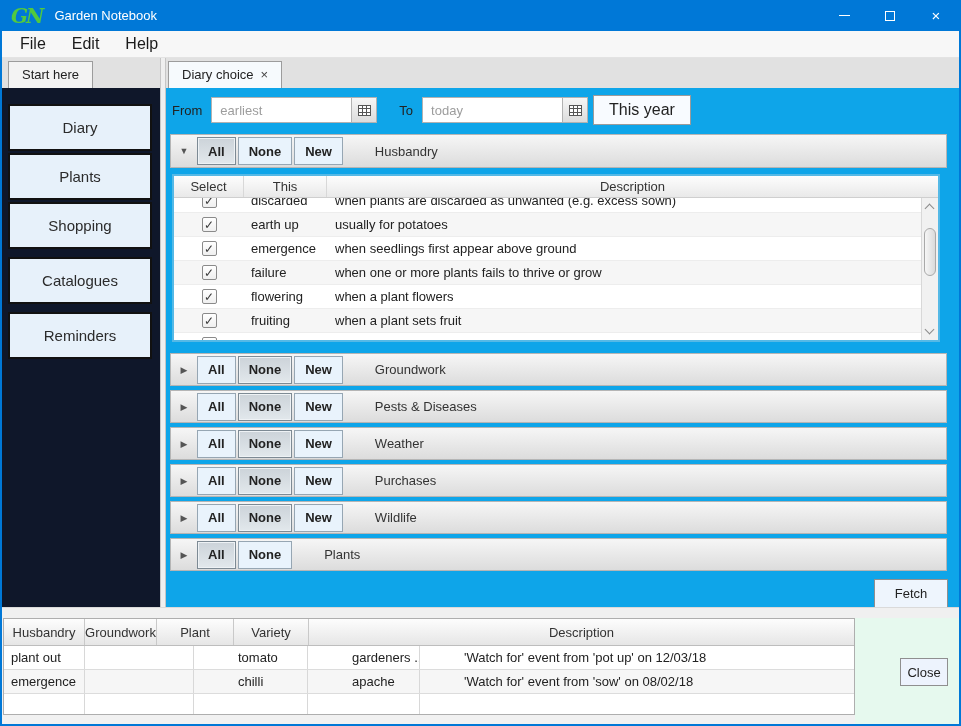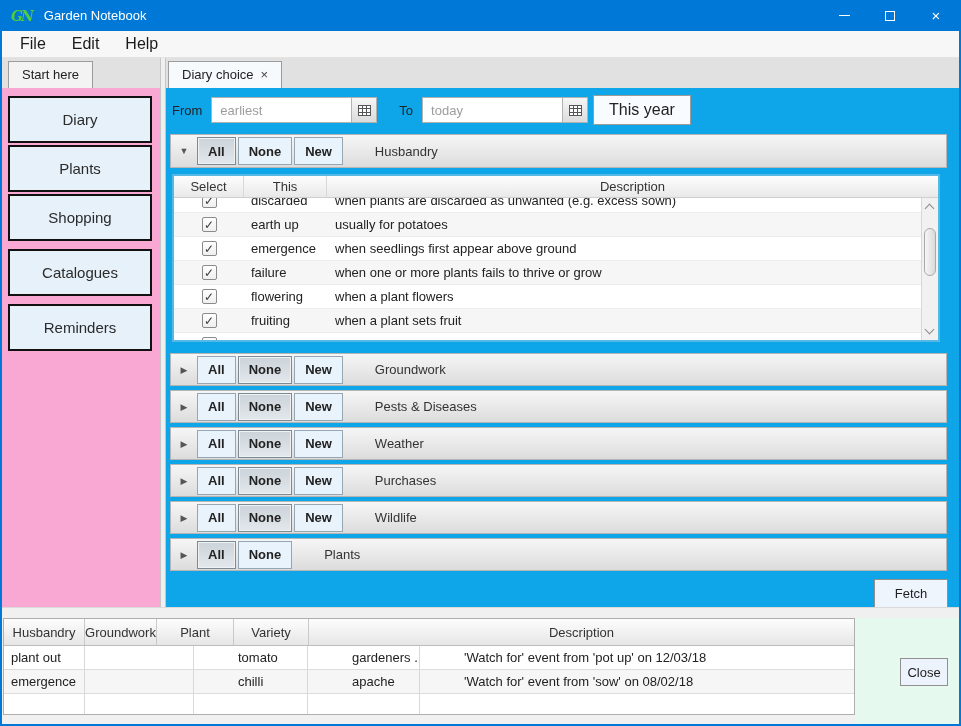--- a/index.html
+++ b/index.html
@@ -2,21 +2,21 @@
 <html><head>
 <meta charset="utf-8">
 <style>
   * { margin:0; padding:0; box-sizing:border-box; font-family:"Liberation Sans", sans-serif; }
   html,body { width:961px; height:726px; }
   .window { width:961px; height:726px; border-left:2px solid #0078d7; border-right:2px solid #0078d7;
             border-bottom:2px solid #0078d7; background:#fff; display:flex; flex-direction:column; overflow:hidden; }
 
   
   .titlebar { height:31px; background:#0078d7; display:flex; align-items:center; color:#fff; flex:none; }
-  .logo { font-family:"DejaVu Serif", serif; font-style:italic; font-weight:bold; font-size:14px;
+  .logo { font-family:"DejaVu Serif", serif; font-style:italic; font-weight:bold; font-size:20px;
           color:#52c93f; margin-left:9px; letter-spacing:-2px; }
   .title-text { font-size:13px; margin-left:12px; }
   .win-controls { margin-left:auto; display:flex; height:100%; }
   .win-btn { width:46px; height:100%; display:flex; align-items:center; justify-content:center; color:#fff; }
   .min-glyph { width:11px; height:1px; background:#fff; display:block; }
   .max-glyph { width:10px; height:10px; border:1px solid #fff; display:block; }
   .close-glyph { font-size:15px; line-height:1; }
 
   
   .menubar { height:27px; background:#f7f7f7; display:flex; align-items:center; padding-left:5px;
@@ -26,21 +26,21 @@
   
   .main-row { flex:none; height:549px; display:flex; }
 
   
   .left-pane { width:158px; display:flex; flex-direction:column; }
   .tabstrip { height:30px; background:#e1e1e1; display:flex; align-items:flex-end; flex:none; }
   .tab { background:#f3f3f3; border:1px solid #9c9c9c; border-bottom:none; font-size:13px; color:#222;
          padding:5px 13px 6px 13px; display:flex; align-items:center; gap:7px; }
   .tab.blue { background:#f6fafd; }
   .tab-close { color:#444; font-size:13px; line-height:1; }
-  .sidebar-body { flex:1; background:#f9a8d4; padding-top:8px; }
+  .sidebar-body { flex:1; background:#0f172a; padding-top:16px; }
   .side-btn { display:flex; align-items:center; justify-content:center; width:144px; height:47px;
               margin-left:6px; background:#e7f1fa; border:2px solid #111; font-size:15px; color:#2b2b2b; cursor:default; }
   .gap2 { margin-top:2px; } .gap8 { margin-top:8px; }
 
   
   .splitter { width:6px; background:#efefef; border-left:1px solid #c6c6c6; border-right:1px solid #c6c6c6; }
 
   
   .right-pane { flex:1; display:flex; flex-direction:column; }
   .right-pane .tabstrip { padding-left:2px; }

